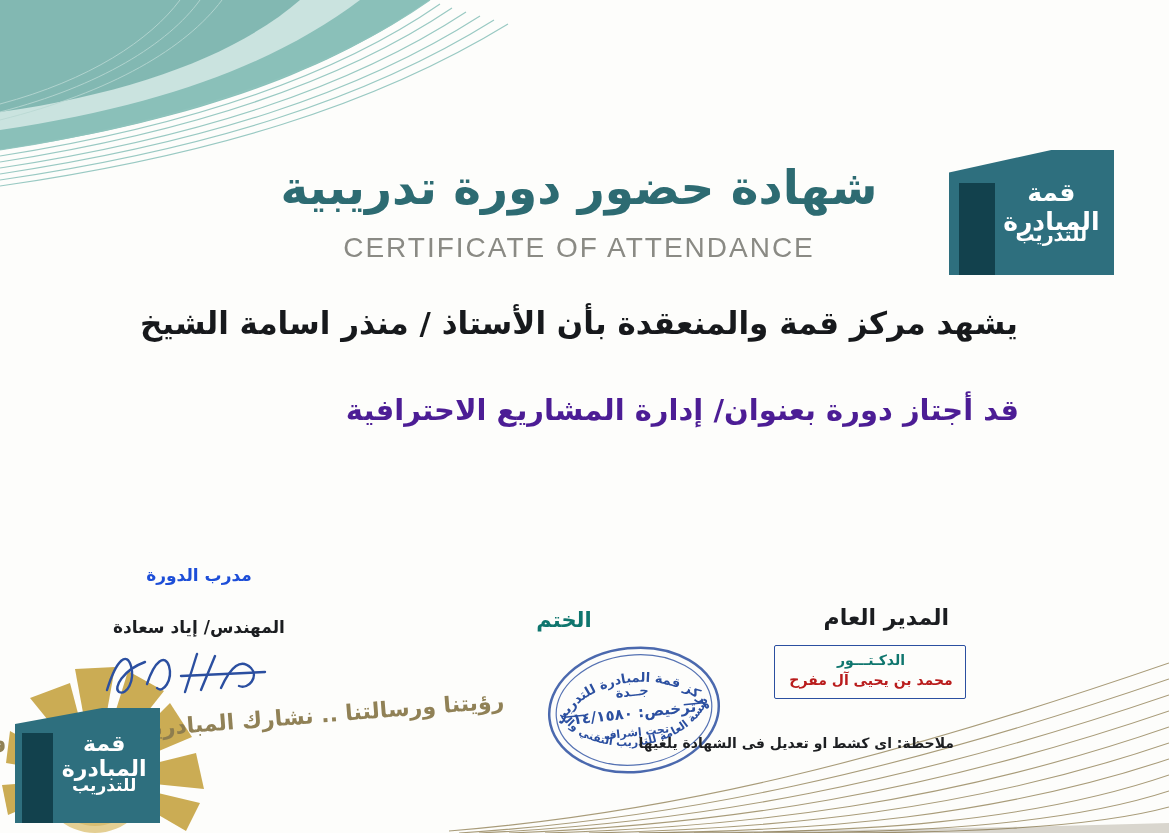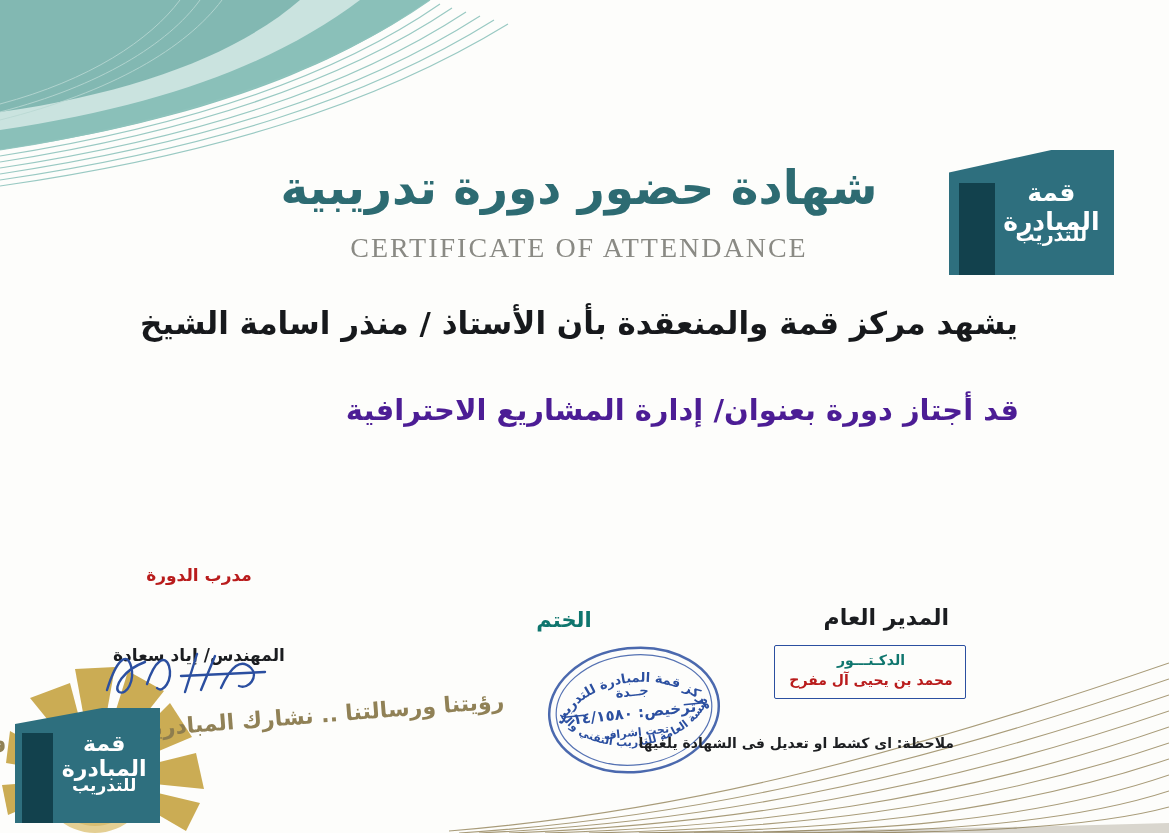--- a/index.html
+++ b/index.html
@@ -101,21 +101,21 @@
   .title-en {
     position: absolute;
     top: 232px;
     right: 255px;
     width: 670px;
     text-align: center;
     color: #8a8a84;
     font-size: 28px;
     letter-spacing: 2px;
     direction: ltr;
-    font-family: Liberation Serif, serif;
+    font-family: Liberation Sans, sans-serif;
   }
 
   
   .line-name {
     position: absolute;
     top: 305px;
     right: 150px;
     width: 880px;
     text-align: center;
     color: #17191c;
@@ -143,34 +143,33 @@
     font-weight: bold;
   }
 
   
   .sig-trainer-label {
     position: absolute;
     top: 565px;
     right: 880px;
     width: 180px;
     text-align: center;
-    color: #b91c1c;
+    color: #1d4ed8;
     font-size: 17px;
     font-weight: bold;
   }
   .sig-trainer-name {
     position: absolute;
     top: 617px;
     right: 845px;
     width: 250px;
     text-align: center;
     color: #1b1d20;
     font-size: 17px;
     font-weight: bold;
-    margin-top: 28px;
   }
   .sig-trainer-mark {
     position: absolute;
     top: 640px;
     right: 880px;
     width: 200px;
     height: 70px;
   }
 
   .stamp-label {

